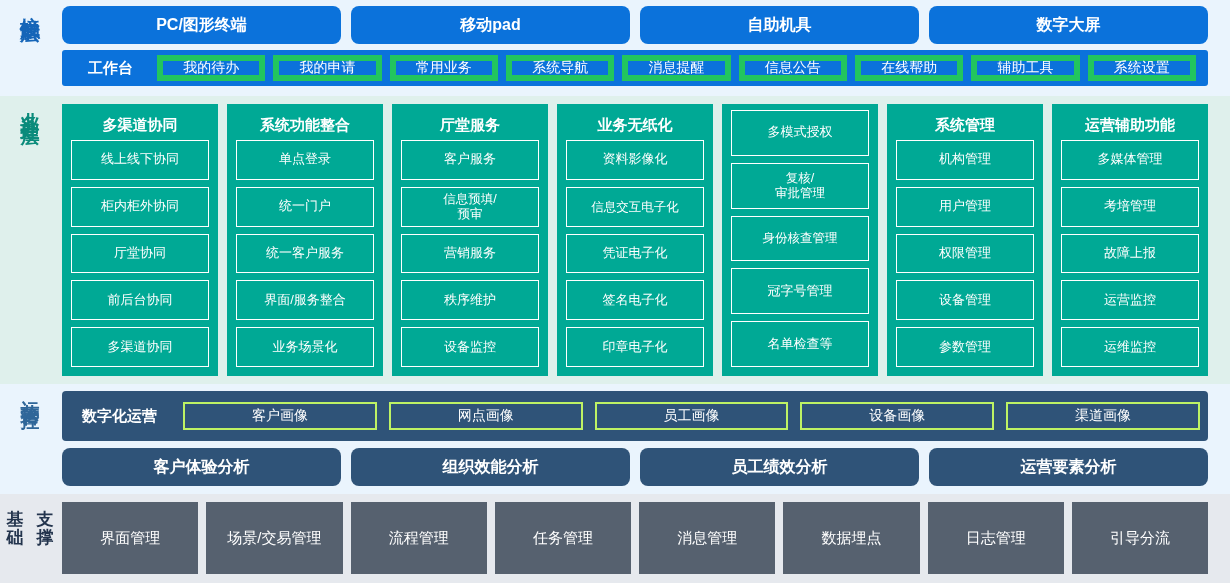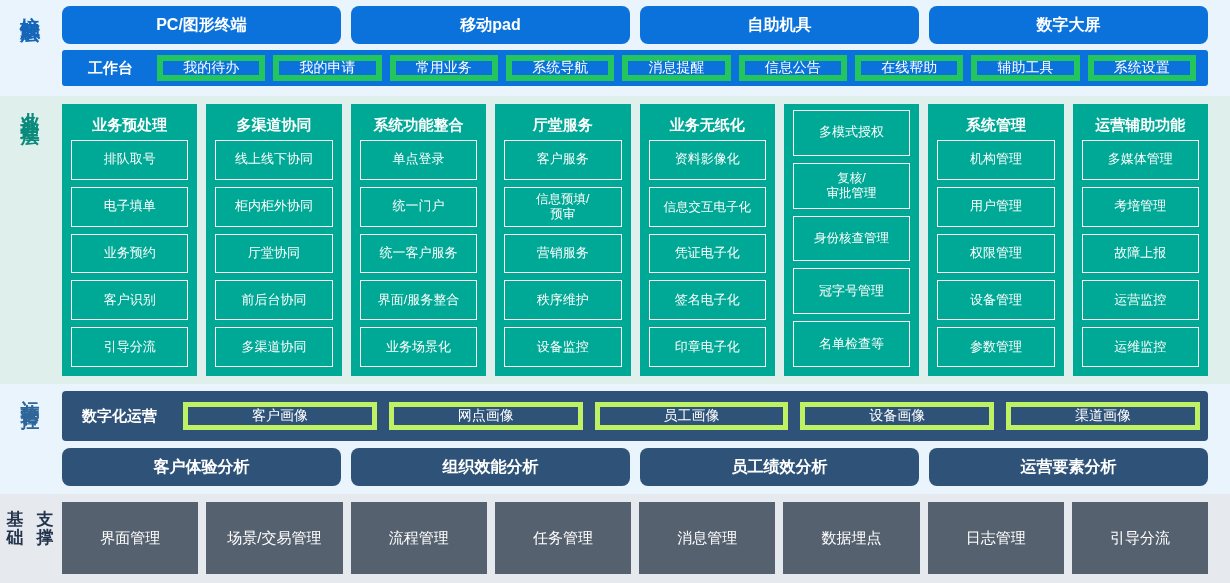--- a/index.html
+++ b/index.html
@@ -198,21 +198,21 @@
   }
   .digital-title {
     color: #ffffff;
     font-size: 15px;
     font-weight: bold;
     padding: 0 14px 0 12px;
     white-space: nowrap;
   }
   .digital-item {
     flex: 1 1 0;
-    border: 5px solid #bef264;
+    border: 2px solid #bef264;
     color: #ffffff;
     font-size: 14px;
     height: 28px;
     display: flex;
     align-items: center;
     justify-content: center;
   }
 
   .analysis-row {
     display: flex;
@@ -303,30 +303,20 @@
     </div>
   </section>
 
   <section class="band band-business">
     <div class="band-label">
       <span class="vtext">业务处理层</span>
     </div>
     <div class="band-body">
       <div class="biz-cols">
 
-        <div class="biz-col">
-          <div class="biz-col-title">业务预处理</div>
-          <div class="biz-items">
-            <div class="biz-item">排队取号</div>
-            <div class="biz-item">电子填单</div>
-            <div class="biz-item">业务预约</div>
-            <div class="biz-item">客户识别</div>
-            <div class="biz-item">引导分流</div>
-          </div>
-        </div>
 
         <div class="biz-col">
           <div class="biz-col-title">多渠道协同</div>
           <div class="biz-items">
             <div class="biz-item">线上线下协同</div>
             <div class="biz-item">柜内柜外协同</div>
             <div class="biz-item">厅堂协同</div>
             <div class="biz-item">前后台协同</div>
             <div class="biz-item">多渠道协同</div>
           </div>

